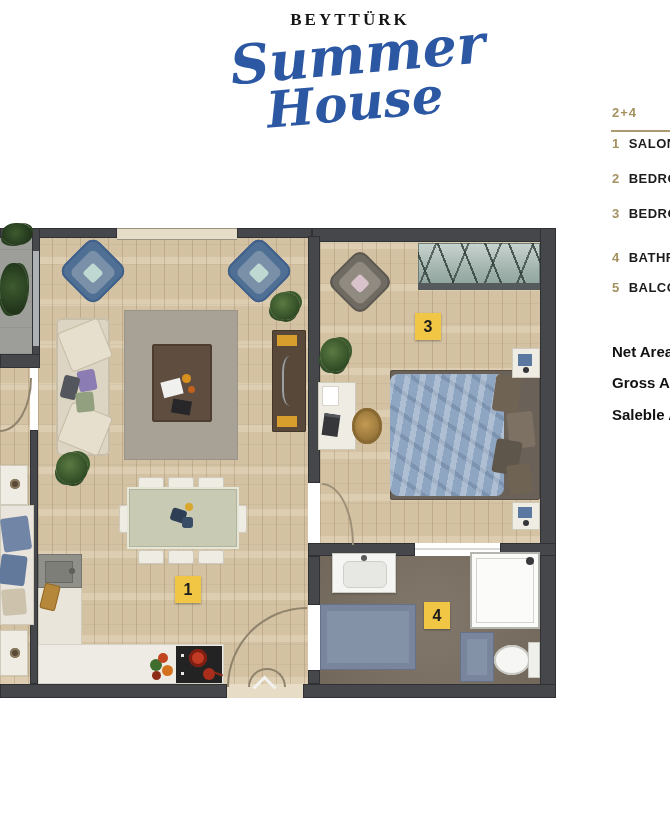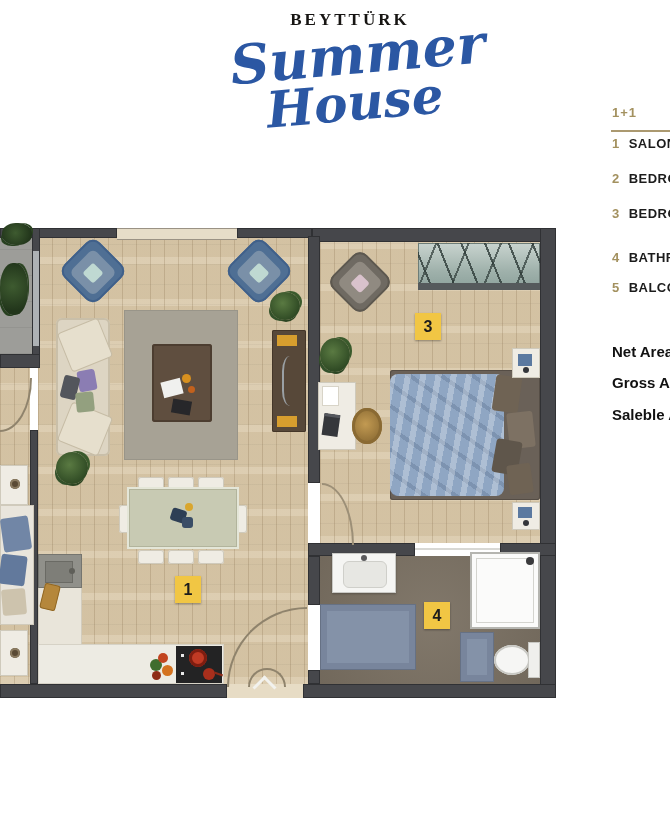--- a/index.html
+++ b/index.html
@@ -49,21 +49,21 @@
 </head>
 <body>
 
 <div class="abs" style="left:225px;top:6px;width:250px;height:120px;">
   <div class="brand abs" style="left:0;top:4px;width:250px;">BEYTTÜRK</div>
   <div class="script abs" style="left:5px;top:22px;width:240px;font-size:54px;">Summer</div>
   <div class="script abs" style="left:30px;top:72px;width:200px;font-size:50px;">House</div>
 </div>
 
 <div class="abs" style="left:612px;top:105px;width:220px;height:220px;">
-  <div class="legend-type abs" style="left:0;top:0;">1+1</div>
+  <div class="legend-type abs" style="left:0;top:0;">2+4</div>
   <div class="legend-line abs" style="left:-1px;top:25px;width:150px;"></div>
   <div class="legend-row" style="left:0;top:31px;">
     <span class="legend-num">1</span>
     <span class="legend-name">SALON</span>
   </div>
   <div class="legend-row" style="left:0;top:66px;">
     <span class="legend-num">2</span>
     <span class="legend-name">BEDROOM</span>
   </div>
   <div class="legend-row" style="left:0;top:101px;">

